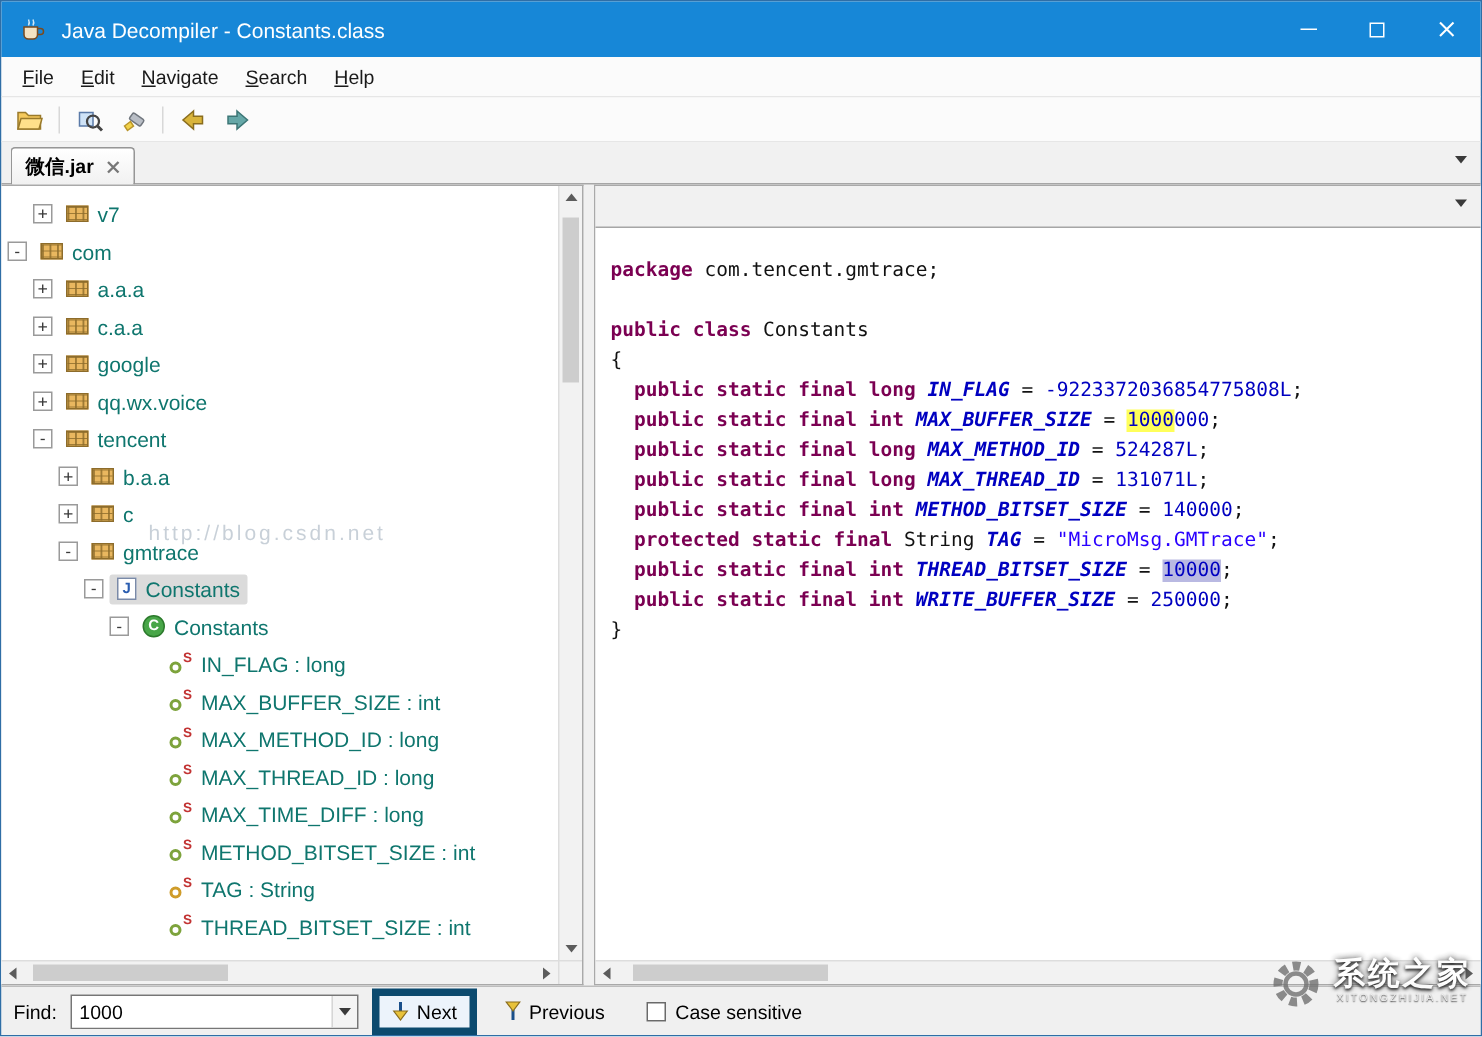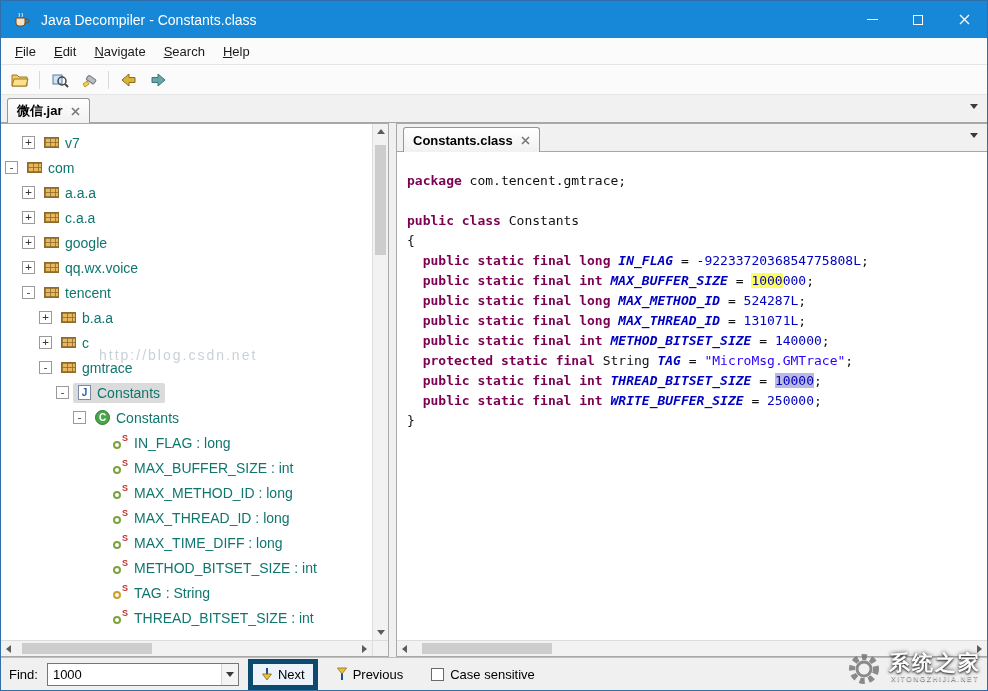--- a/index.html
+++ b/index.html
@@ -85,21 +85,21 @@
   .combo{width:192px;height:23px;background:#fff;border:1px solid #767676;display:flex}
   .combo-input{flex:1;border:none;outline:none;padding:0 5px;font:13px "Liberation Sans",sans-serif;min-width:0}
   .combo-btn{width:17px;display:flex;align-items:center;justify-content:center;border-left:1px solid #d6d6d6;background:#f4f4f4}
   .fbtn{display:flex;align-items:center;gap:5px;background:transparent;border:1px solid transparent;font:13px "Liberation Sans",sans-serif;padding:3px 8px}
   .fbtn.next{border:5px solid #0c4a6e;background:#ecf3fb}
   .case{display:flex;align-items:center;gap:6px;margin-left:10px}
   .checkbox{width:13px;height:13px;border:1px solid #6a6a6a;background:#fff;display:inline-block}
 
   
   .wm-url{position:absolute;left:98px;top:346px;color:#b4bfca;opacity:.72;font-size:14px;letter-spacing:2px;z-index:40;pointer-events:none}
-  .wm-logo{position:absolute;right:6px;bottom:3px;display:flex;align-items:center;gap:5px;z-index:60;pointer-events:none;opacity:.93}
+  .wm-logo{position:absolute;right:6px;bottom:16px;display:flex;align-items:center;gap:5px;z-index:60;pointer-events:none;opacity:.93}
   .wm-texts{display:flex;flex-direction:column;line-height:1.15}
   .wm-cn{font-size:21px;font-weight:bold;color:#fff;text-shadow:0 1px 2px #222,0 0 4px #333;letter-spacing:2px}
   .wm-en{font-size:7px;color:#eee;letter-spacing:1.5px;text-shadow:0 1px 1px #222;text-align:center}
   u{text-decoration:underline}
 </style>
 </head>
 <body>
 
 <div class="window">
 
@@ -364,26 +364,20 @@
           </div>
         <i class="arr right"></i>
       </div>
       <div class="corner"></div>
     </div>
 
     <div class="splitter"></div>
 
     <div class="right-panel">
       <div class="tabbar">
-        <div class="tab">
-          <span class="tab-label">Constants.class</span>
-          <svg class="tab-close" width="9" height="9" viewBox="0 0 9 9">
-              <path d="M1 1 L8 8 M8 1 L1 8" stroke="#777" stroke-width="1.6"></path>
-            </svg>
-        </div>
         <span class="tab-dd">
             <i class="dd-arrow"></i>
           </span>
       </div>
       <div class="code-area">
         <div class="code-content">
             <div class="code-line"><span class="kw">package</span><span class="pl"> com.tencent.gmtrace;</span></div>
             <div class="code-line">&nbsp;</div>
             <div class="code-line"><span class="kw">public class</span><span class="pl"> Constants</span></div>
             <div class="code-line"><span class="pl">{</span></div>

